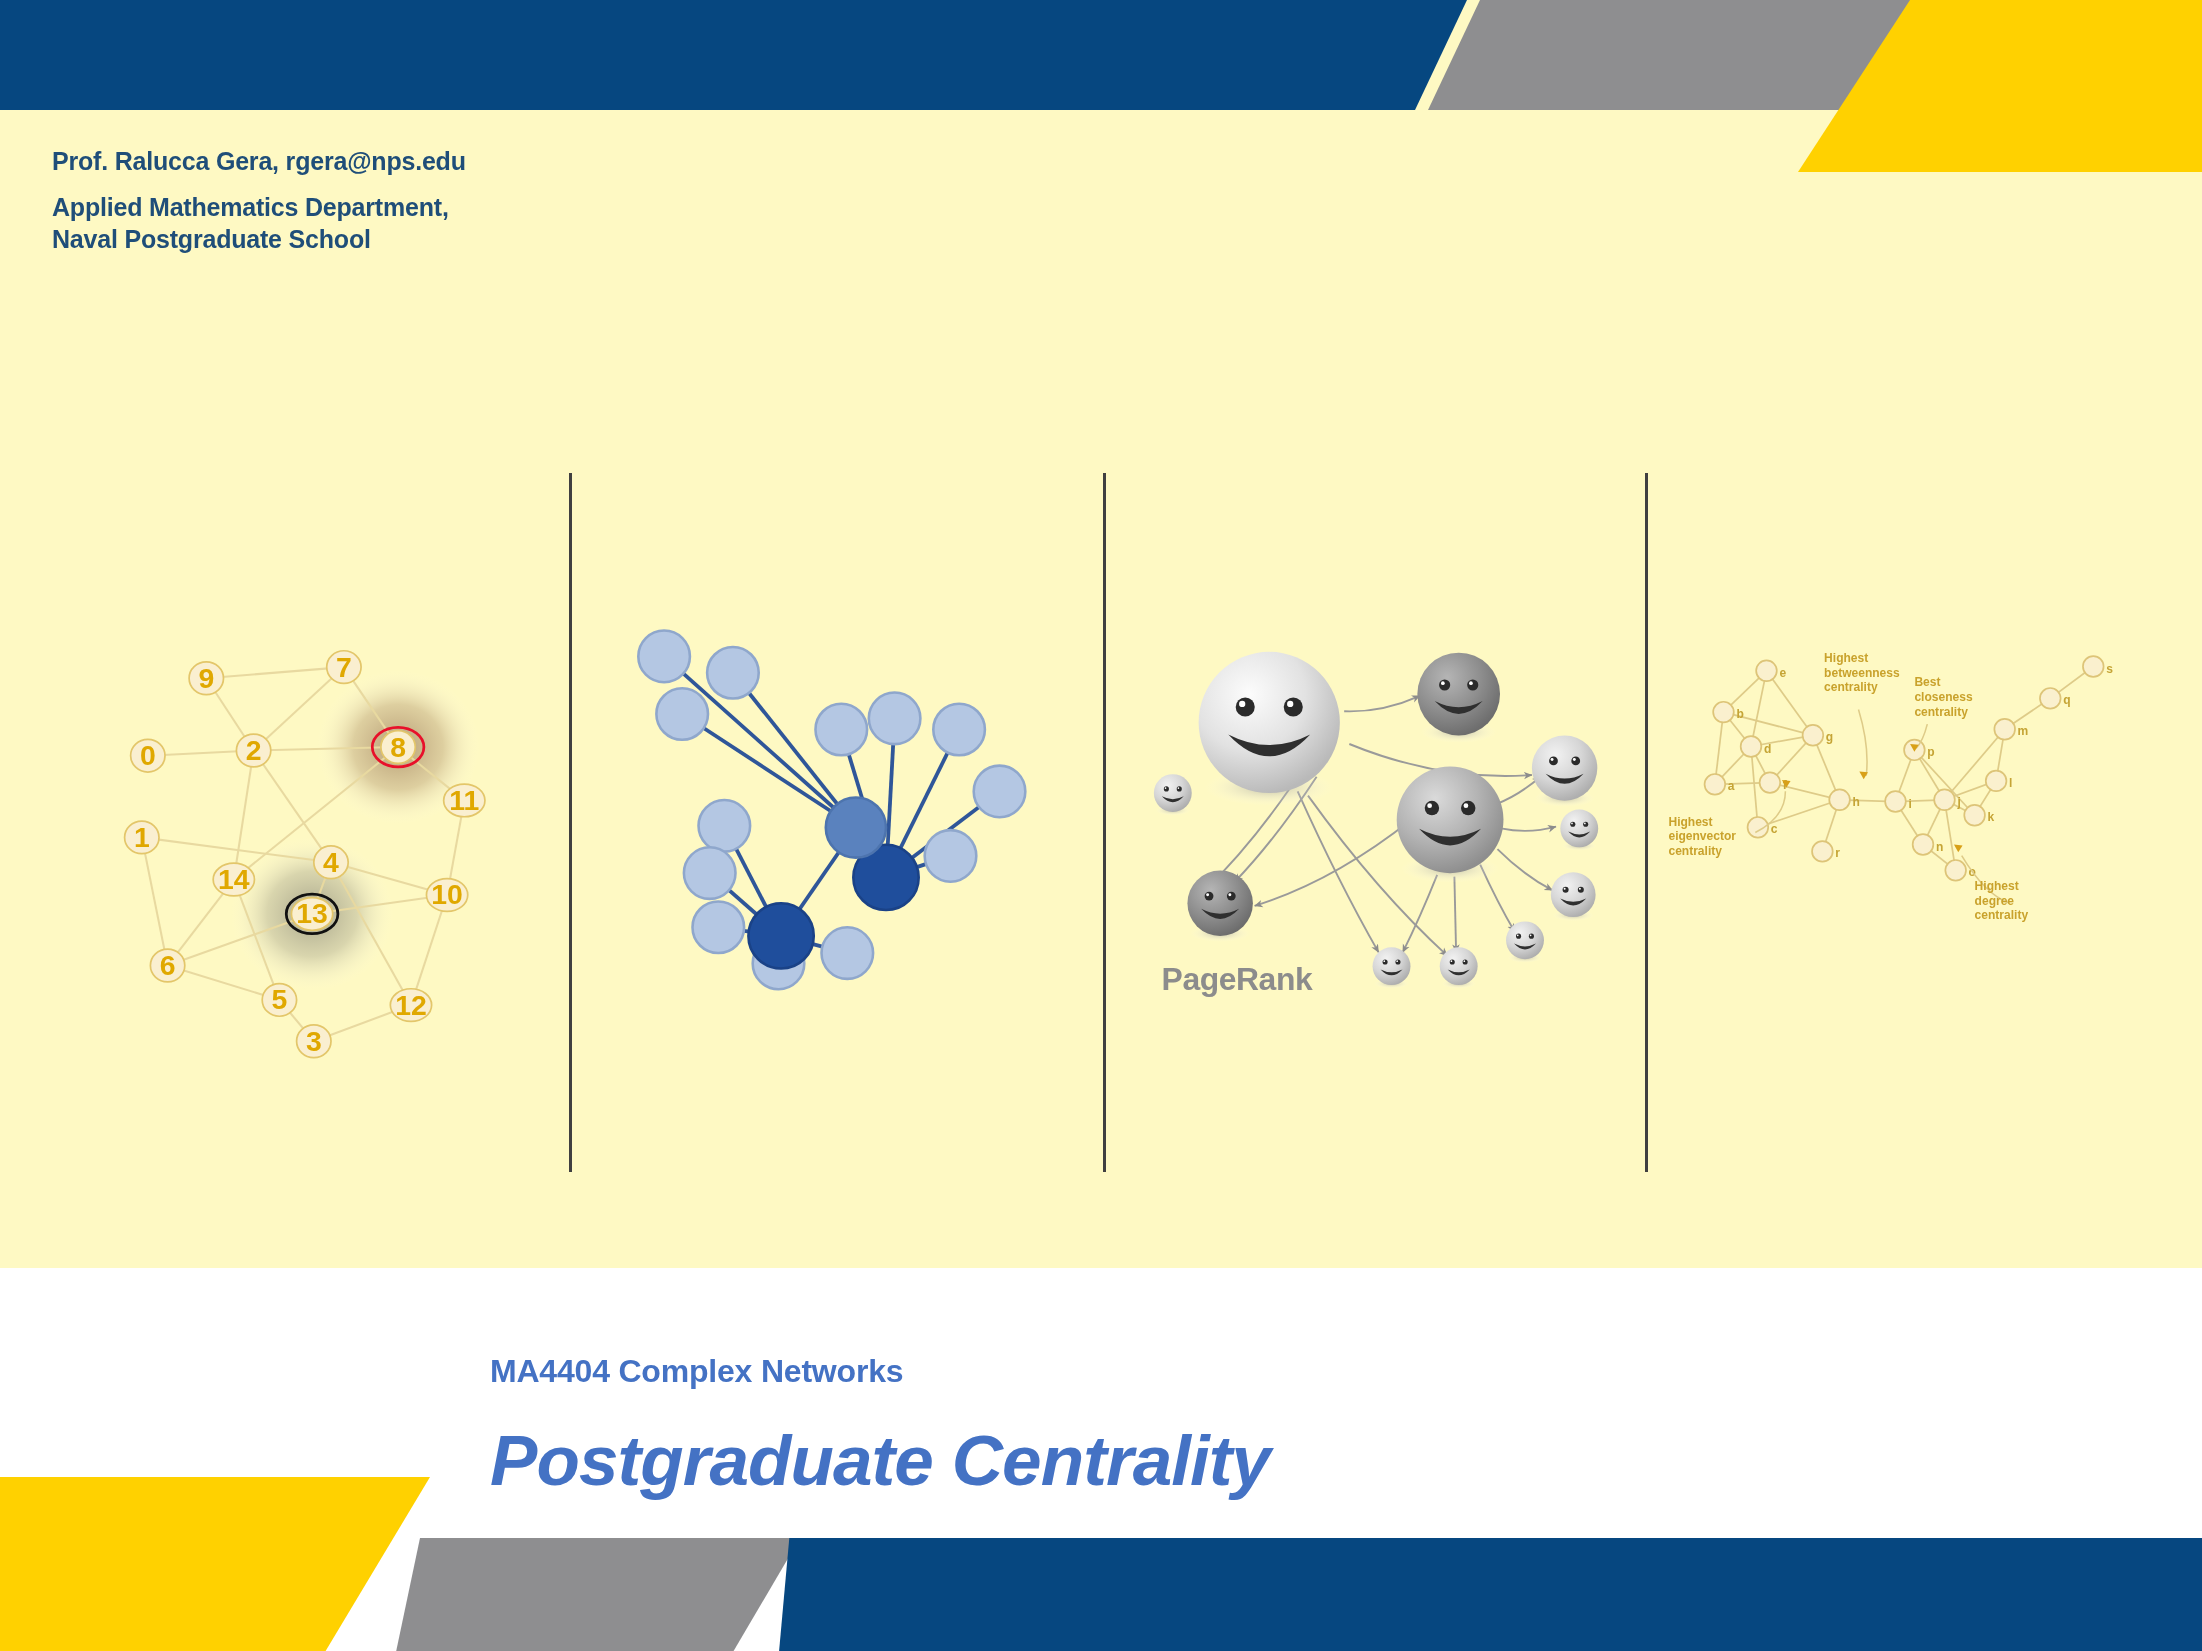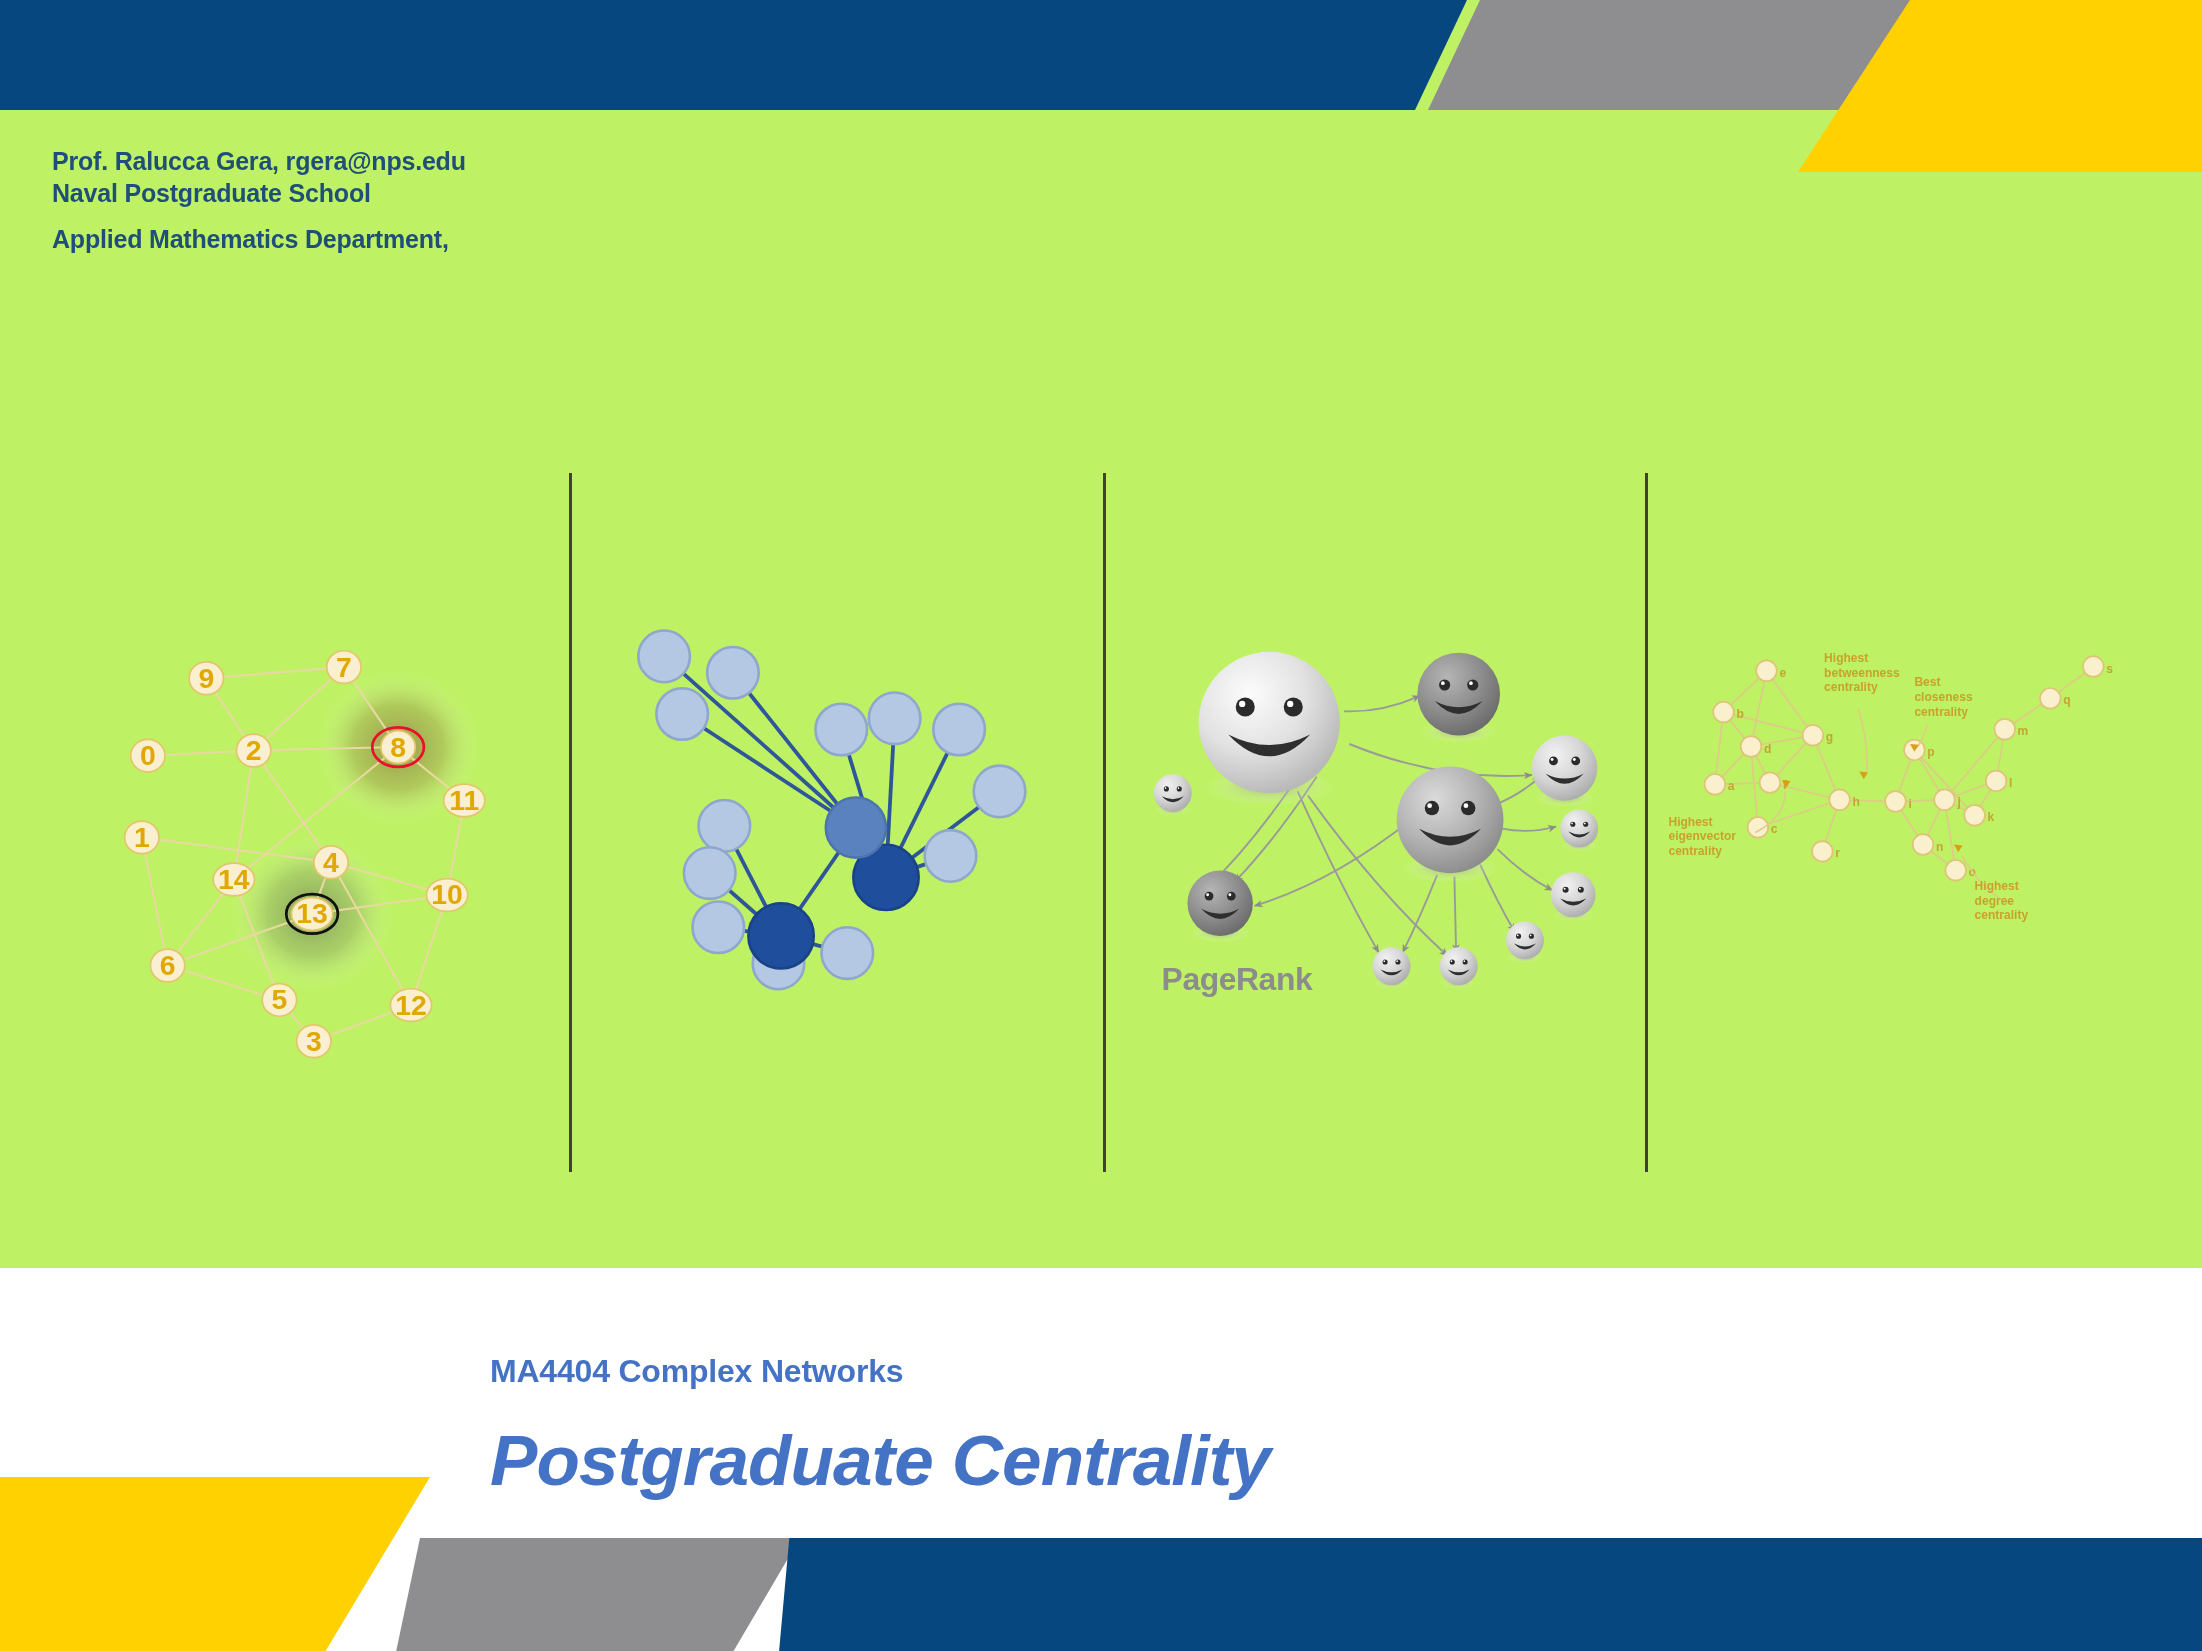--- a/index.html
+++ b/index.html
@@ -5,21 +5,21 @@
   * { box-sizing: border-box; margin: 0; padding: 0; }
   html, body {
     width: 2203px; height: 1652px;
     background: #ffffff;
     font-family: "Liberation Sans", sans-serif;
     overflow: hidden;
   }
   #slide {
     position: relative;
     width: 2203px; height: 1268px;
-    background: #bef264;
+    background: #fef9c3;
   }
 
   
   .deco { position: absolute; }
 
   #deco-top-blue {
     left: 0; top: 0; width: 1467px; height: 110px;
     background: #064780;
     clip-path: polygon(0 0, 1467px 0, 1415px 110px, 0 110px);
   }
@@ -104,22 +104,22 @@
 
   <div class="deco" id="deco-top-blue"></div>
   <div class="deco" id="deco-top-gray"></div>
   <div class="deco" id="deco-top-yellow"></div>
   <div class="deco" id="deco-bot-yellow"></div>
   <div class="deco" id="deco-bot-gray"></div>
   <div class="deco" id="deco-bot-blue"></div>
 
   <div id="byline">
     <div class="ln">Prof. Ralucca Gera, rgera@nps.edu</div>
+    <div class="ln gap">Applied Mathematics Department,</div>
     <div class="ln">Naval Postgraduate School</div>
-    <div class="ln gap">Applied Mathematics Department,</div>
   </div>
 
   <div class="divider" id="divider-1"></div>
   <div class="divider" id="divider-2"></div>
   <div class="divider" id="divider-3"></div>
 
   <div class="panel" id="panel-1">
     <svg id="svg-g1" width="413" height="430" viewBox="0 0 480 500">
       <defs>
         <radialGradient id="glowBrown" cx="50%" cy="50%" r="50%">

